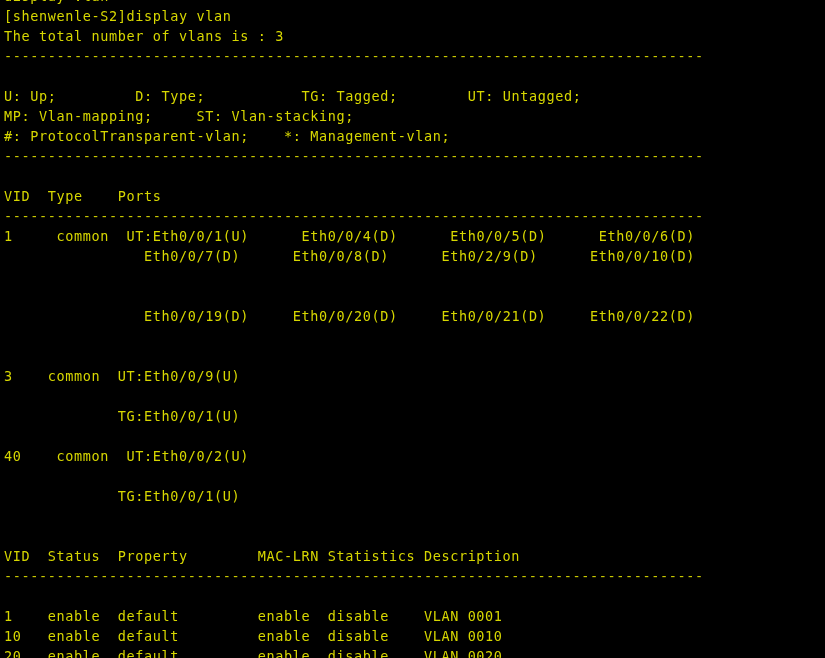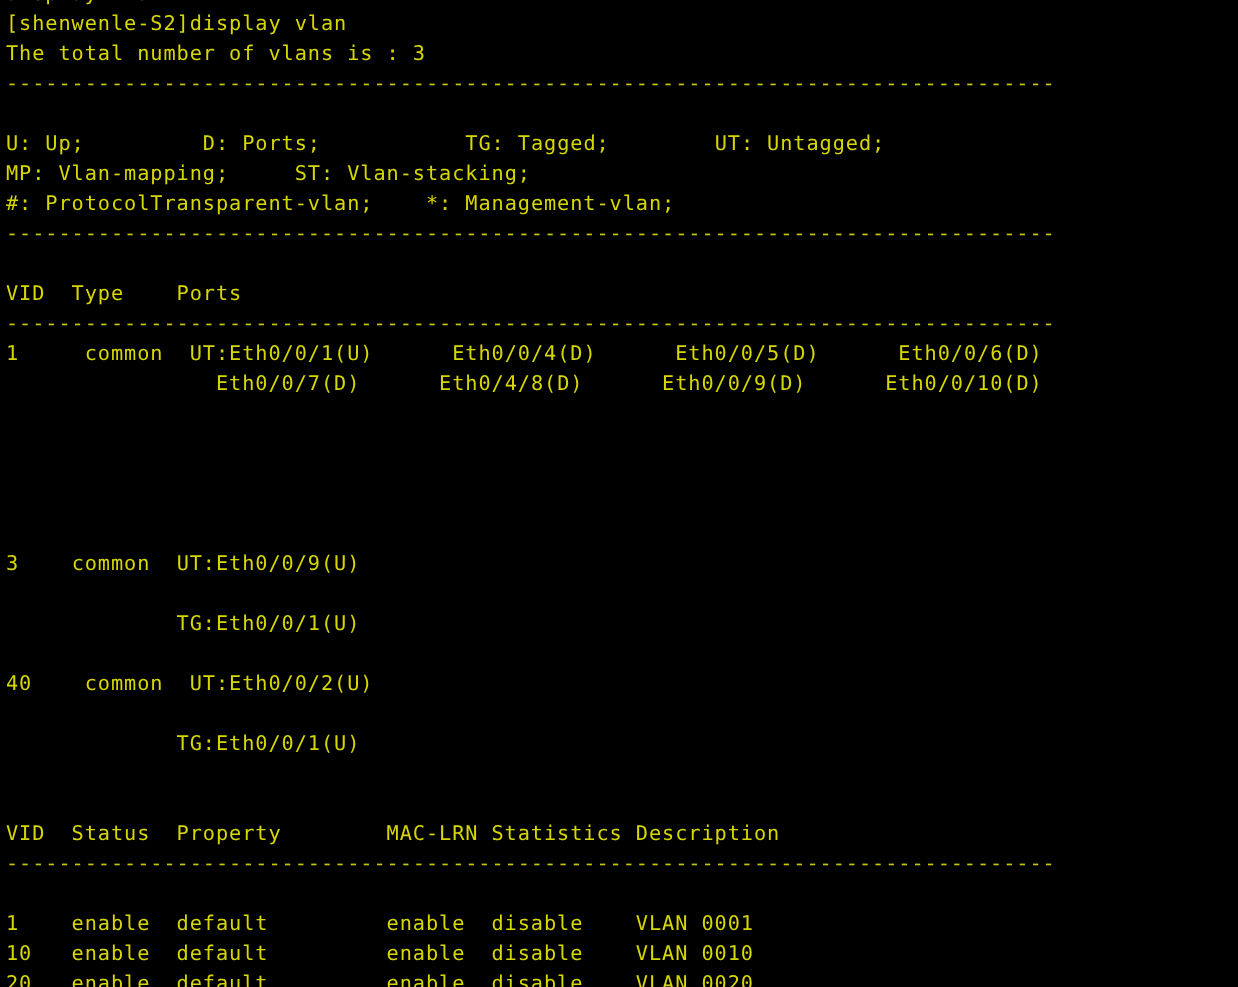--- a/index.html
+++ b/index.html
@@ -59,43 +59,43 @@
     <span class="line">display vlan</span>
 
     <span class="line">[shenwenle-S2]display vlan</span>
 
     <span class="line">The total number of vlans is : 3</span>
 
     <span class="line rule" style="color: rgb(200, 200, 0);">--------------------------------------------------------------------------------</span>
 
     <span class="line blank"> </span>
 
-    <span class="line"><span>U: Up;</span><span>         </span><span>D: Ports;</span><span>           </span><span>TG: Tagged;</span><span>        </span><span>UT: Untagged;</span></span>
+    <span class="line"><span>U: Up;</span><span>         </span><span>D: Type;</span><span>           </span><span>TG: Tagged;</span><span>        </span><span>UT: Untagged;</span></span>
 
     <span class="line"><span>MP: Vlan-mapping;</span><span>     </span><span>ST: Vlan-stacking;</span></span>
 
     <span class="line"><span>#: ProtocolTransparent-vlan;</span><span>    </span><span>*: Management-vlan;</span></span>
 
     <span class="line rule" style="color: rgb(200, 200, 0);">--------------------------------------------------------------------------------</span>
 
     <span class="line blank"> </span>
 
     <span class="line">VID  Type    Ports</span>
 
     <span class="line rule" style="color: rgb(200, 200, 0);">--------------------------------------------------------------------------------</span>
 
     <span class="line"><span>1</span><span>     </span><span>common</span><span>  </span><span>UT:Eth0/0/1(U)      Eth0/0/4(D)      Eth0/0/5(D)      Eth0/0/6(D)</span></span>
 
-    <span class="line"><span>             </span><span>   Eth0/0/7(D)      Eth0/4/8(D)      Eth0/0/9(D)      Eth0/0/10(D)</span></span>
+    <span class="line"><span>             </span><span>   Eth0/0/7(D)      Eth0/0/8(D)      Eth0/2/9(D)      Eth0/0/10(D)</span></span>
 
     <span class="line"><span>             </span></span>
 
     <span class="line"><span>             </span></span>
 
-    <span class="line"><span>             </span></span>
+    <span class="line"><span>             </span><span>   Eth0/0/19(D)     Eth0/0/20(D)     Eth0/0/21(D)     Eth0/0/22(D)</span></span>
 
     <span class="line"><span>             </span></span>
 
     <span class="line blank"> </span>
 
     <span class="line"><span>3</span><span>    </span><span>common</span><span>  </span><span>UT:Eth0/0/9(U)</span></span>
 
     <span class="line blank"> </span>
 
     <span class="line"><span>             </span><span>TG:Eth0/0/1(U)</span></span>

